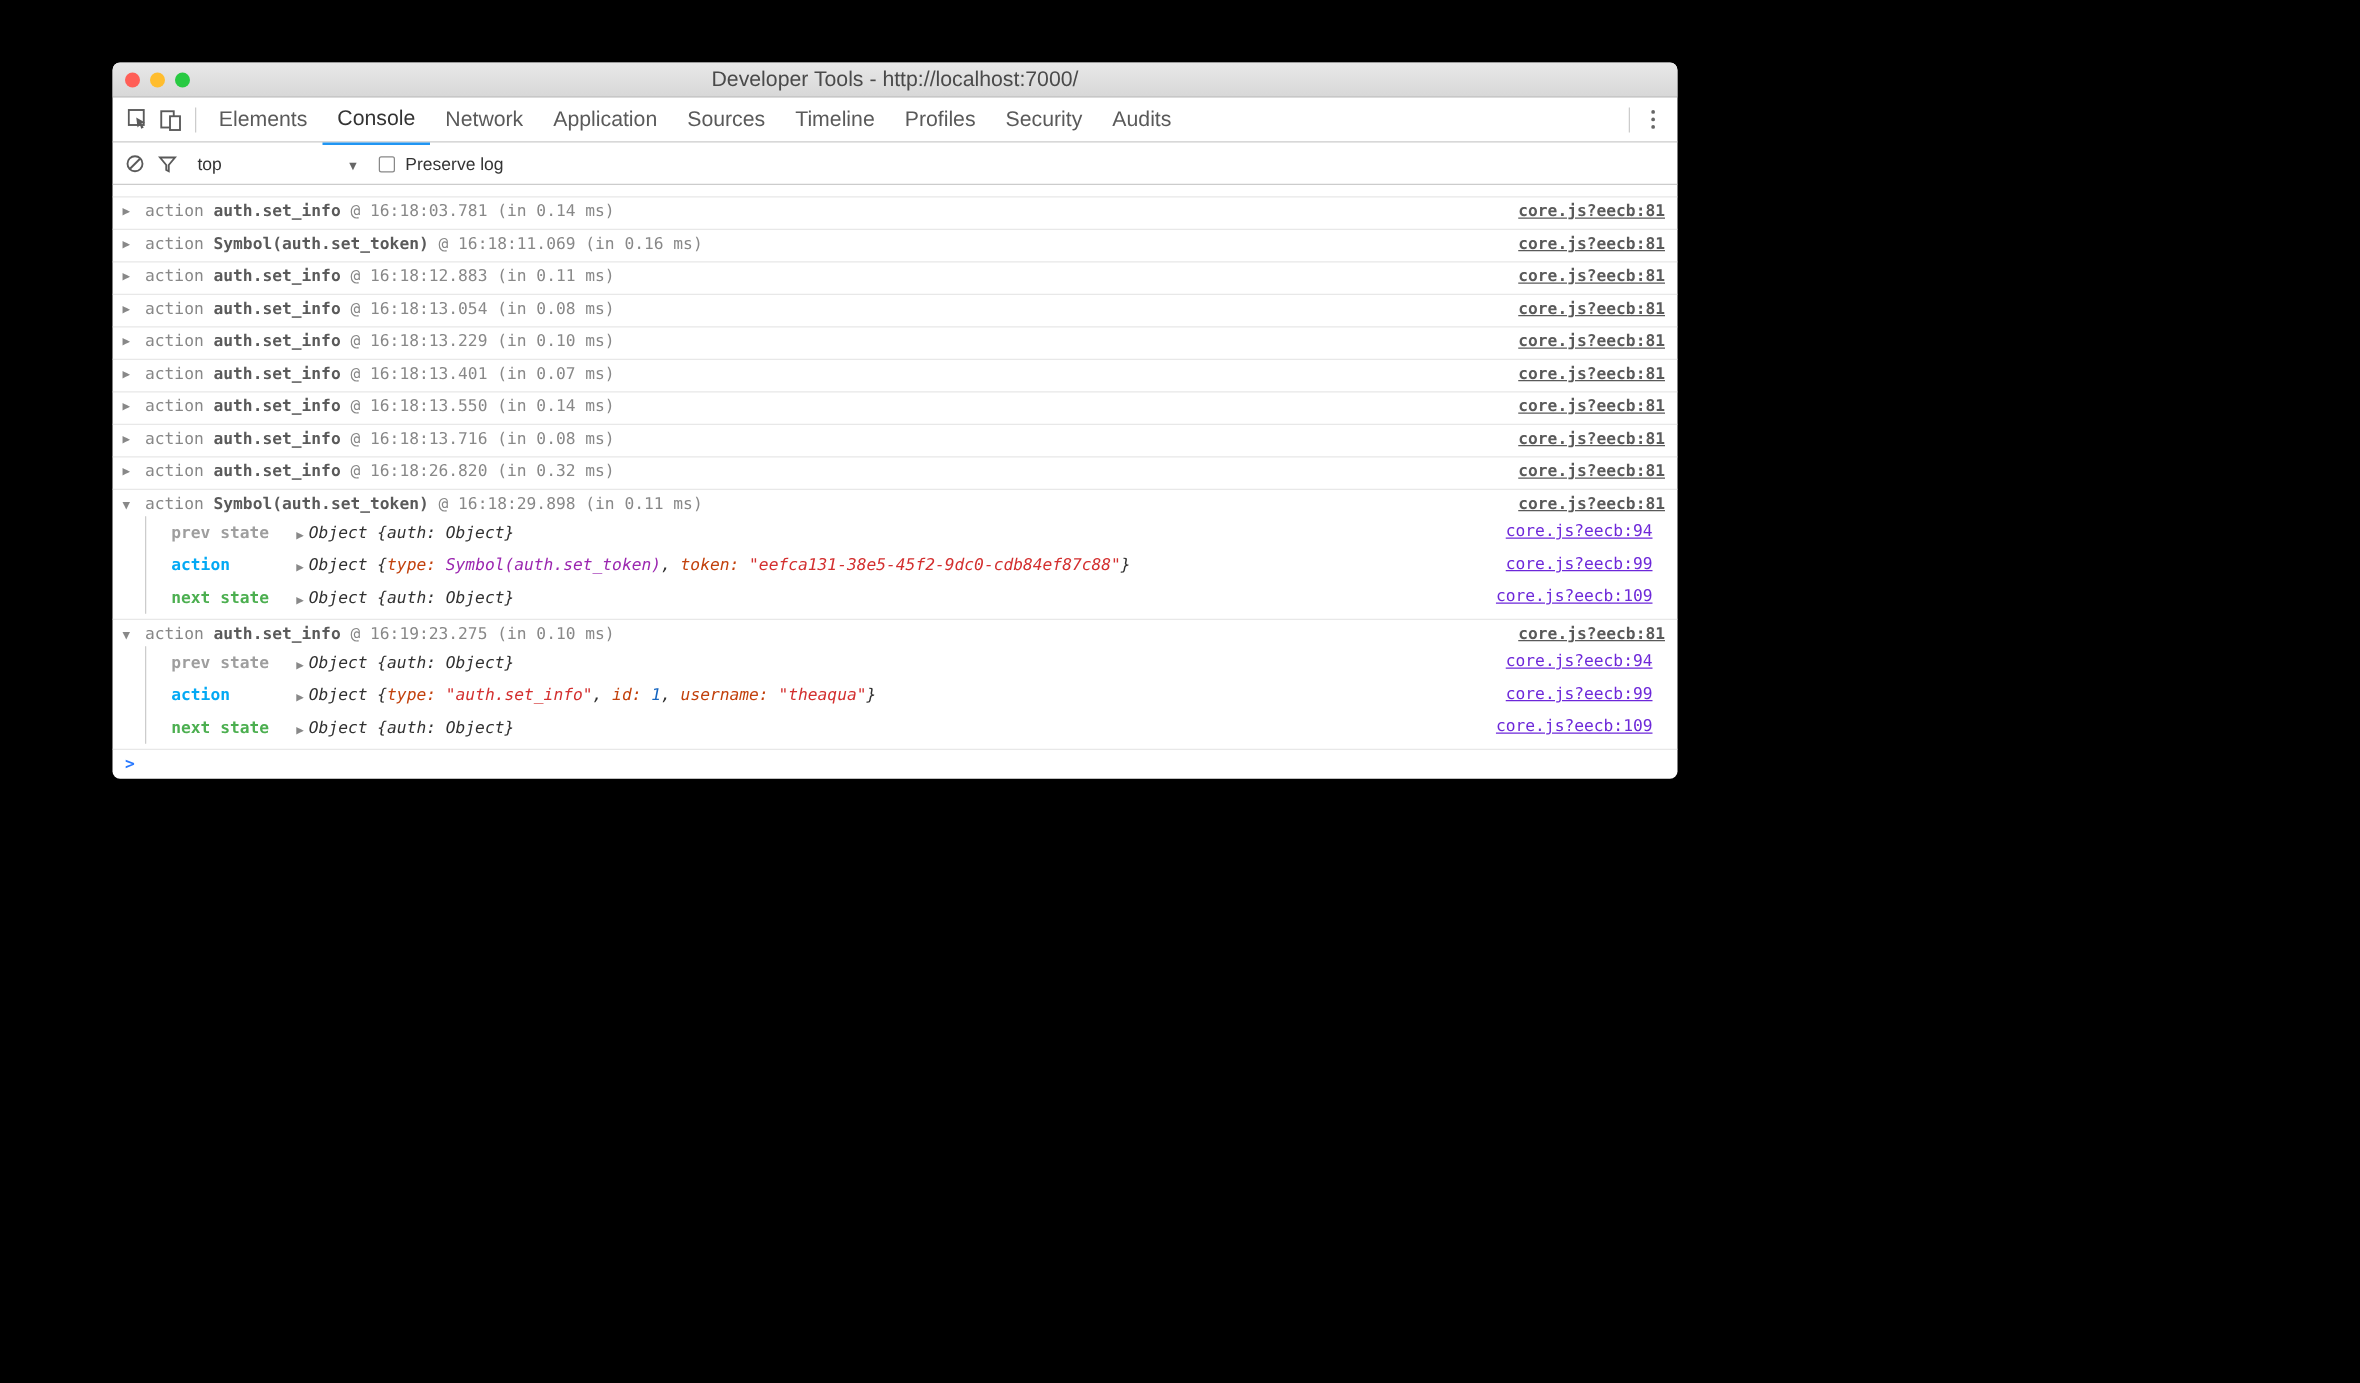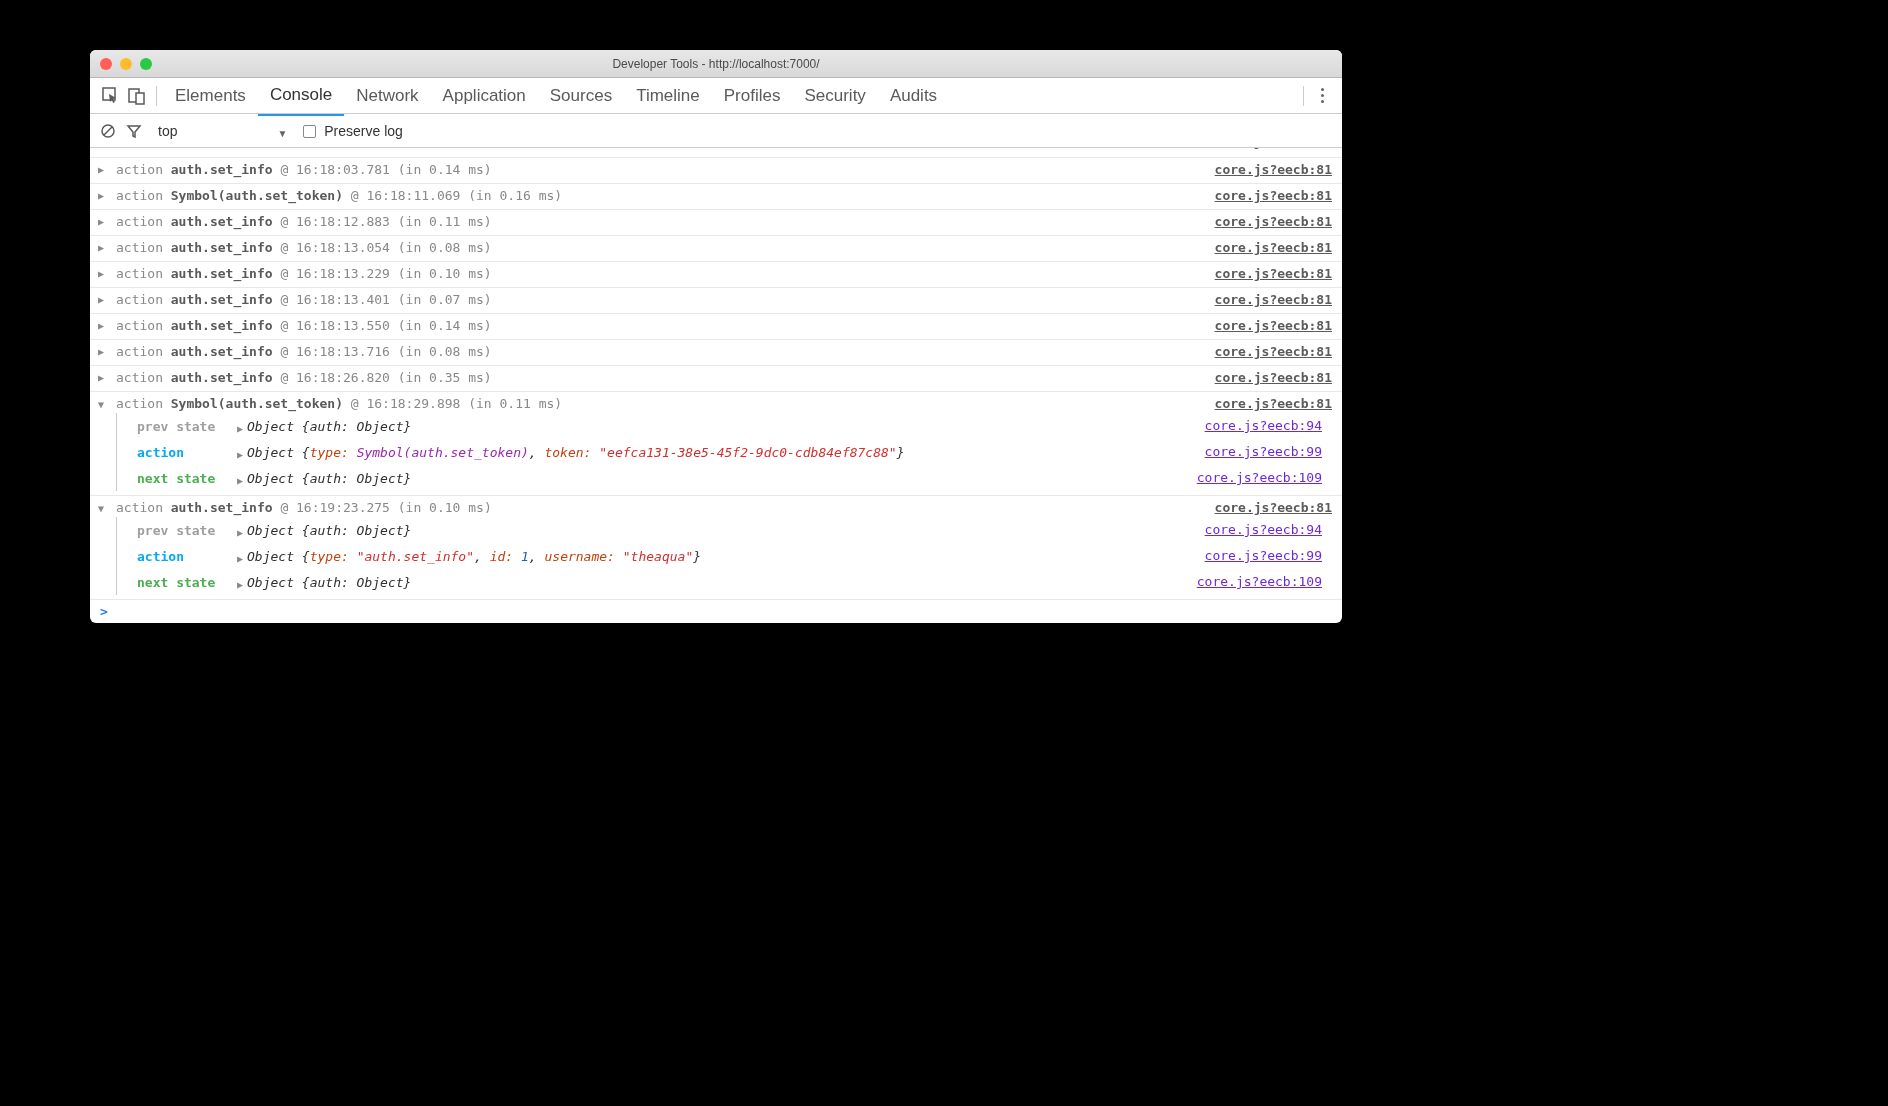--- a/index.html
+++ b/index.html
@@ -45,21 +45,21 @@
   }
   
   .tl-red { background: #ff5f57; }
   .tl-yellow { background: #ffbd2e; }
   .tl-green { background: #28ca42; }
   
   .window-title {
     position: absolute;
     left: 0; right: 0;
     text-align: center;
-    font-size: 12px;
+    font-size: 17px;
     color: #4a4a4a;
     pointer-events: none;
   }
   
   .tabs {
     height: 36px;
     border-bottom: 1px solid #ccc;
     display: flex;
     align-items: center;
     padding: 0 8px;
@@ -455,21 +455,21 @@
         <div class="log-row">
           <span class="disclosure">▶</span>
           <div class="log-content">
             <div class="log-header">
               <span class="action-kw">action</span>
               <span class="sp"> </span>
               <span class="action-name">auth.set_info</span>
               <span class="sp"> </span>
               <span class="timestamp">@ 16:18:26.820</span>
               <span class="sp"> </span>
-              <span class="duration">(in 0.35 ms)</span>
+              <span class="duration">(in 0.32 ms)</span>
               <span class="source-link bold">core.js?eecb:81</span>
             </div>
           </div>
         </div>
       </div>
 
     <div class="log-row" style="display:block">
       <div class="log-header">
         <span class="disclosure">▼</span>
         <span class="action-kw sp">action</span>

